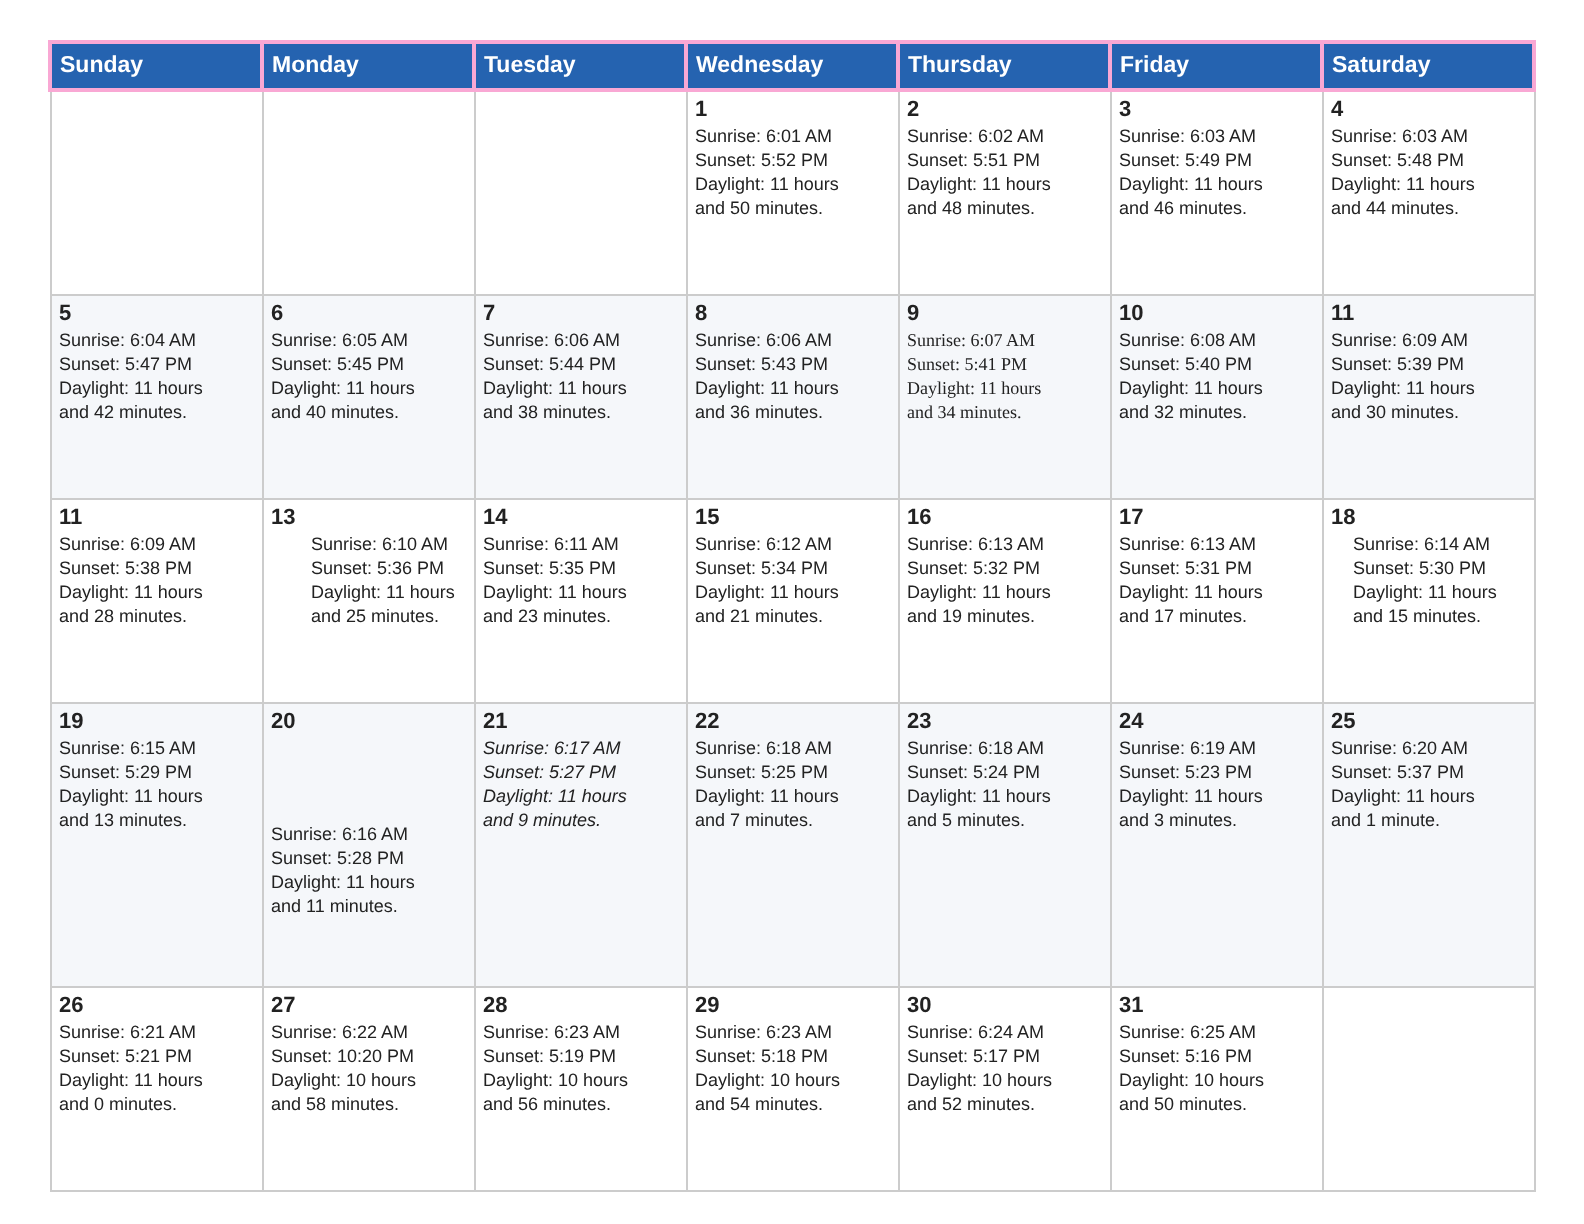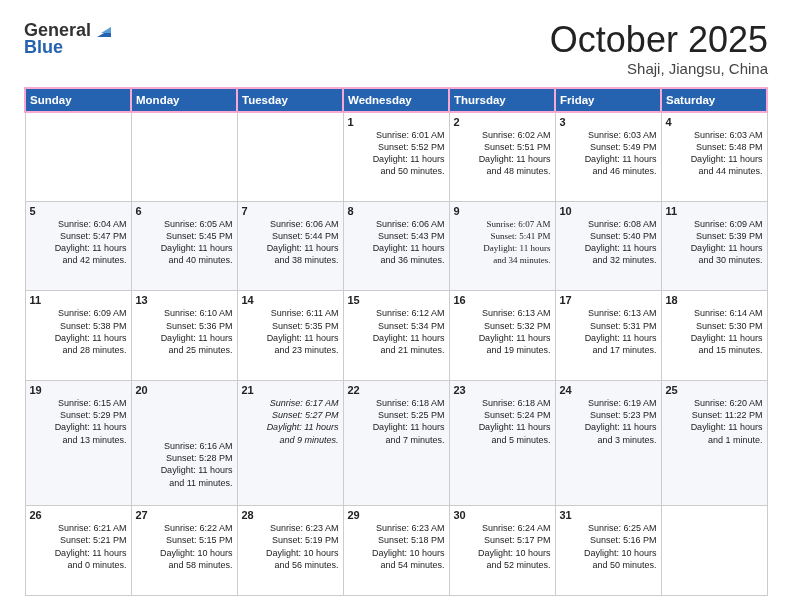--- a/index.html
+++ b/index.html
@@ -75,48 +75,29 @@
     .day-num {
       font-size: 11px;
       font-weight: bold;
       color: #222;
       margin-bottom: 1px;
     }
     .day-info {
       font-size: 9px;
       color: #222;
       line-height: 1.35;
-      text-align: right;
     }
     .empty-cell {
       background: #fff !important;
     }
   </style>
 </head>
 <body>
 
 <div class="page">
-  <div class="header">
-    <div class="logo">
-      <div style="display:flex;flex-direction:column;align-items:flex-start;">
-        <div style="display:flex;align-items:center;">
-          <span class="logo-general" style="font-size:18px;font-weight:bold;color:#333;">General</span>
-          <svg width="22" height="22" viewBox="0 0 22 22" style="margin-left:2px;margin-top:-2px;">
-            <polygon points="4,18 18,10 18,18" fill="#2563b0"></polygon>
-            <polygon points="8,14 18,8 18,14" fill="#5b9bd5"></polygon>
-          </svg>
-        </div>
-        <span class="logo-blue" style="font-size:18px;font-weight:bold;color:#2563b0;margin-top:-4px;">Blue</span>
-      </div>
-    </div>
-    <div class="title-block">
-      <div class="month-title">October 2025</div>
-      <div class="location">Shaji, Jiangsu, China</div>
-    </div>
-  </div>
 
   <table class="calendar">
     <thead>
       <tr>
         <th>Sunday</th>
         <th>Monday</th>
         <th>Tuesday</th>
         <th>Wednesday</th>
         <th>Thursday</th>
         <th>Friday</th>
@@ -211,21 +192,21 @@
         <tr>
           <td>
             <div class="day-num">11</div>
             <div class="day-info" style="white-space: pre-line;">Sunrise: 6:09 AM
 Sunset: 5:38 PM
 Daylight: 11 hours
 and 28 minutes.</div>
           </td>
           <td>
             <div class="day-num">13</div>
-            <div class="day-info" style="white-space: pre-line;">Sunrise: 6:10 AM
+            <div class="day-info" style="white-space: pre-line; margin-left: 20px;">Sunrise: 6:10 AM
 Sunset: 5:36 PM
 Daylight: 11 hours
 and 25 minutes.</div>
           </td>
           <td>
             <div class="day-num">14</div>
             <div class="day-info" style="white-space: pre-line;">Sunrise: 6:11 AM
 Sunset: 5:35 PM
 Daylight: 11 hours
 and 23 minutes.</div>
@@ -246,21 +227,21 @@
           </td>
           <td>
             <div class="day-num">17</div>
             <div class="day-info" style="white-space: pre-line;">Sunrise: 6:13 AM
 Sunset: 5:31 PM
 Daylight: 11 hours
 and 17 minutes.</div>
           </td>
           <td>
             <div class="day-num">18</div>
-            <div class="day-info" style="white-space: pre-line;">Sunrise: 6:14 AM
+            <div class="day-info" style="white-space: pre-line; margin-left: 11px;">Sunrise: 6:14 AM
 Sunset: 5:30 PM
 Daylight: 11 hours
 and 15 minutes.</div>
           </td>
         </tr>
         <tr>
           <td>
             <div class="day-num">19</div>
             <div class="day-info" style="white-space: pre-line;">Sunrise: 6:15 AM
 Sunset: 5:29 PM
@@ -298,37 +279,37 @@
           <td>
             <div class="day-num">24</div>
             <div class="day-info" style="white-space: pre-line;">Sunrise: 6:19 AM
 Sunset: 5:23 PM
 Daylight: 11 hours
 and 3 minutes.</div>
           </td>
           <td>
             <div class="day-num">25</div>
             <div class="day-info" style="white-space: pre-line;">Sunrise: 6:20 AM
-Sunset: 11:22 PM
+Sunset: 5:37 PM
 Daylight: 11 hours
 and 1 minute.</div>
           </td>
         </tr>
         <tr>
           <td>
             <div class="day-num">26</div>
             <div class="day-info" style="white-space: pre-line;">Sunrise: 6:21 AM
 Sunset: 5:21 PM
 Daylight: 11 hours
 and 0 minutes.</div>
           </td>
           <td>
             <div class="day-num">27</div>
             <div class="day-info" style="white-space: pre-line;">Sunrise: 6:22 AM
-Sunset: 5:15 PM
+Sunset: 10:20 PM
 Daylight: 10 hours
 and 58 minutes.</div>
           </td>
           <td>
             <div class="day-num">28</div>
             <div class="day-info" style="white-space: pre-line;">Sunrise: 6:23 AM
 Sunset: 5:19 PM
 Daylight: 10 hours
 and 56 minutes.</div>
           </td>

